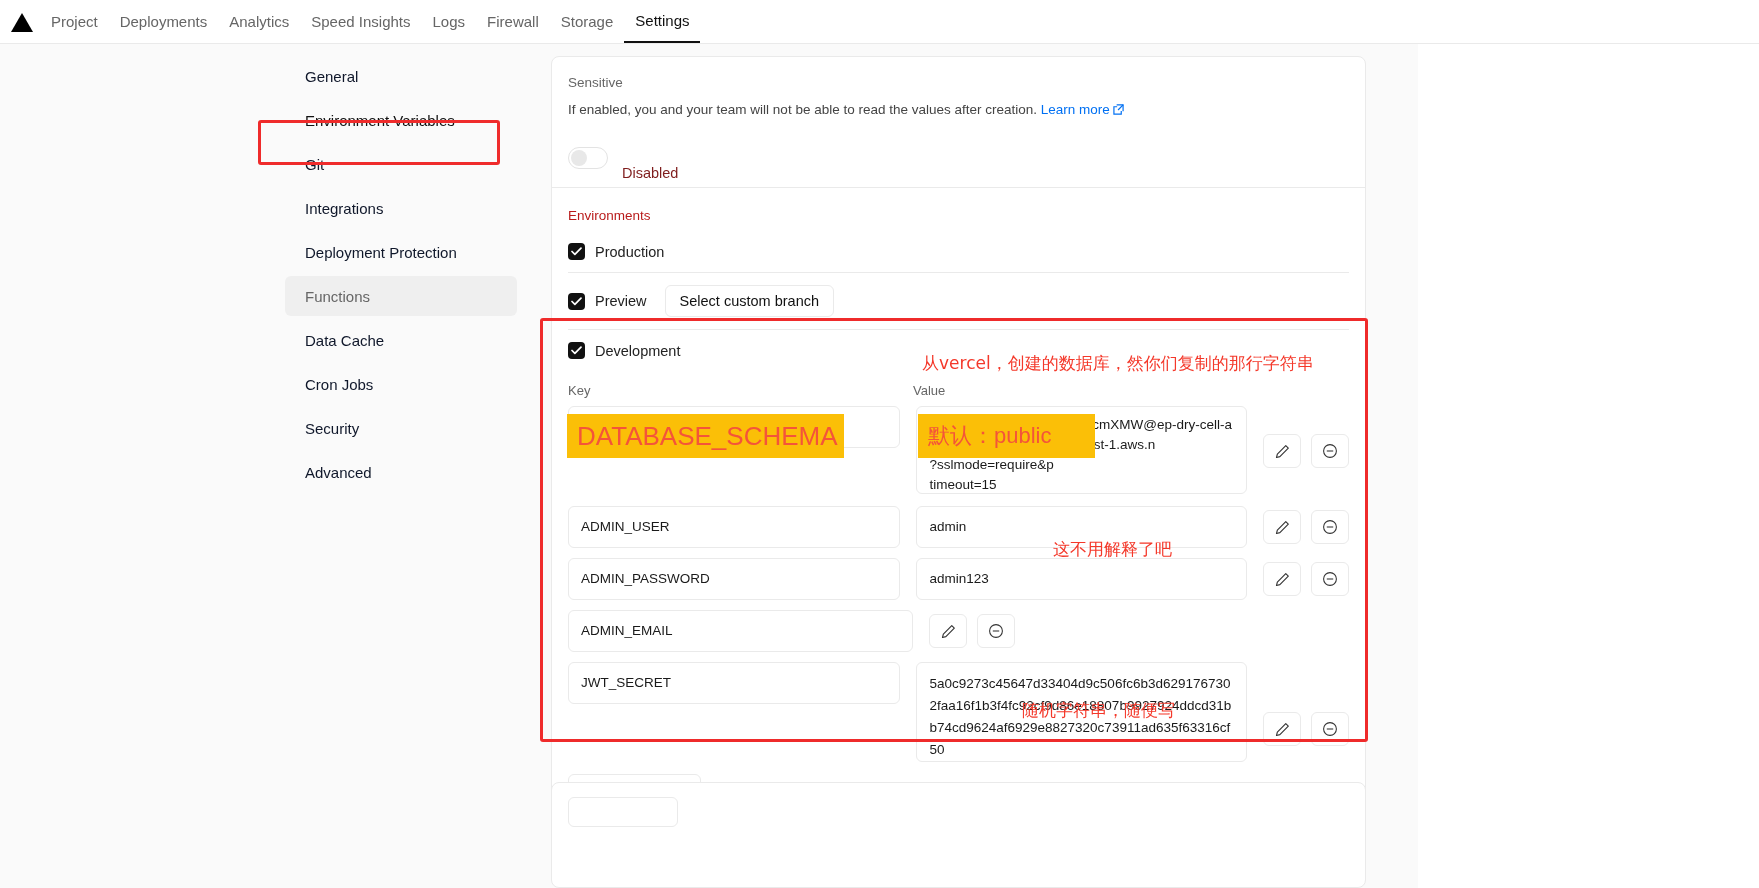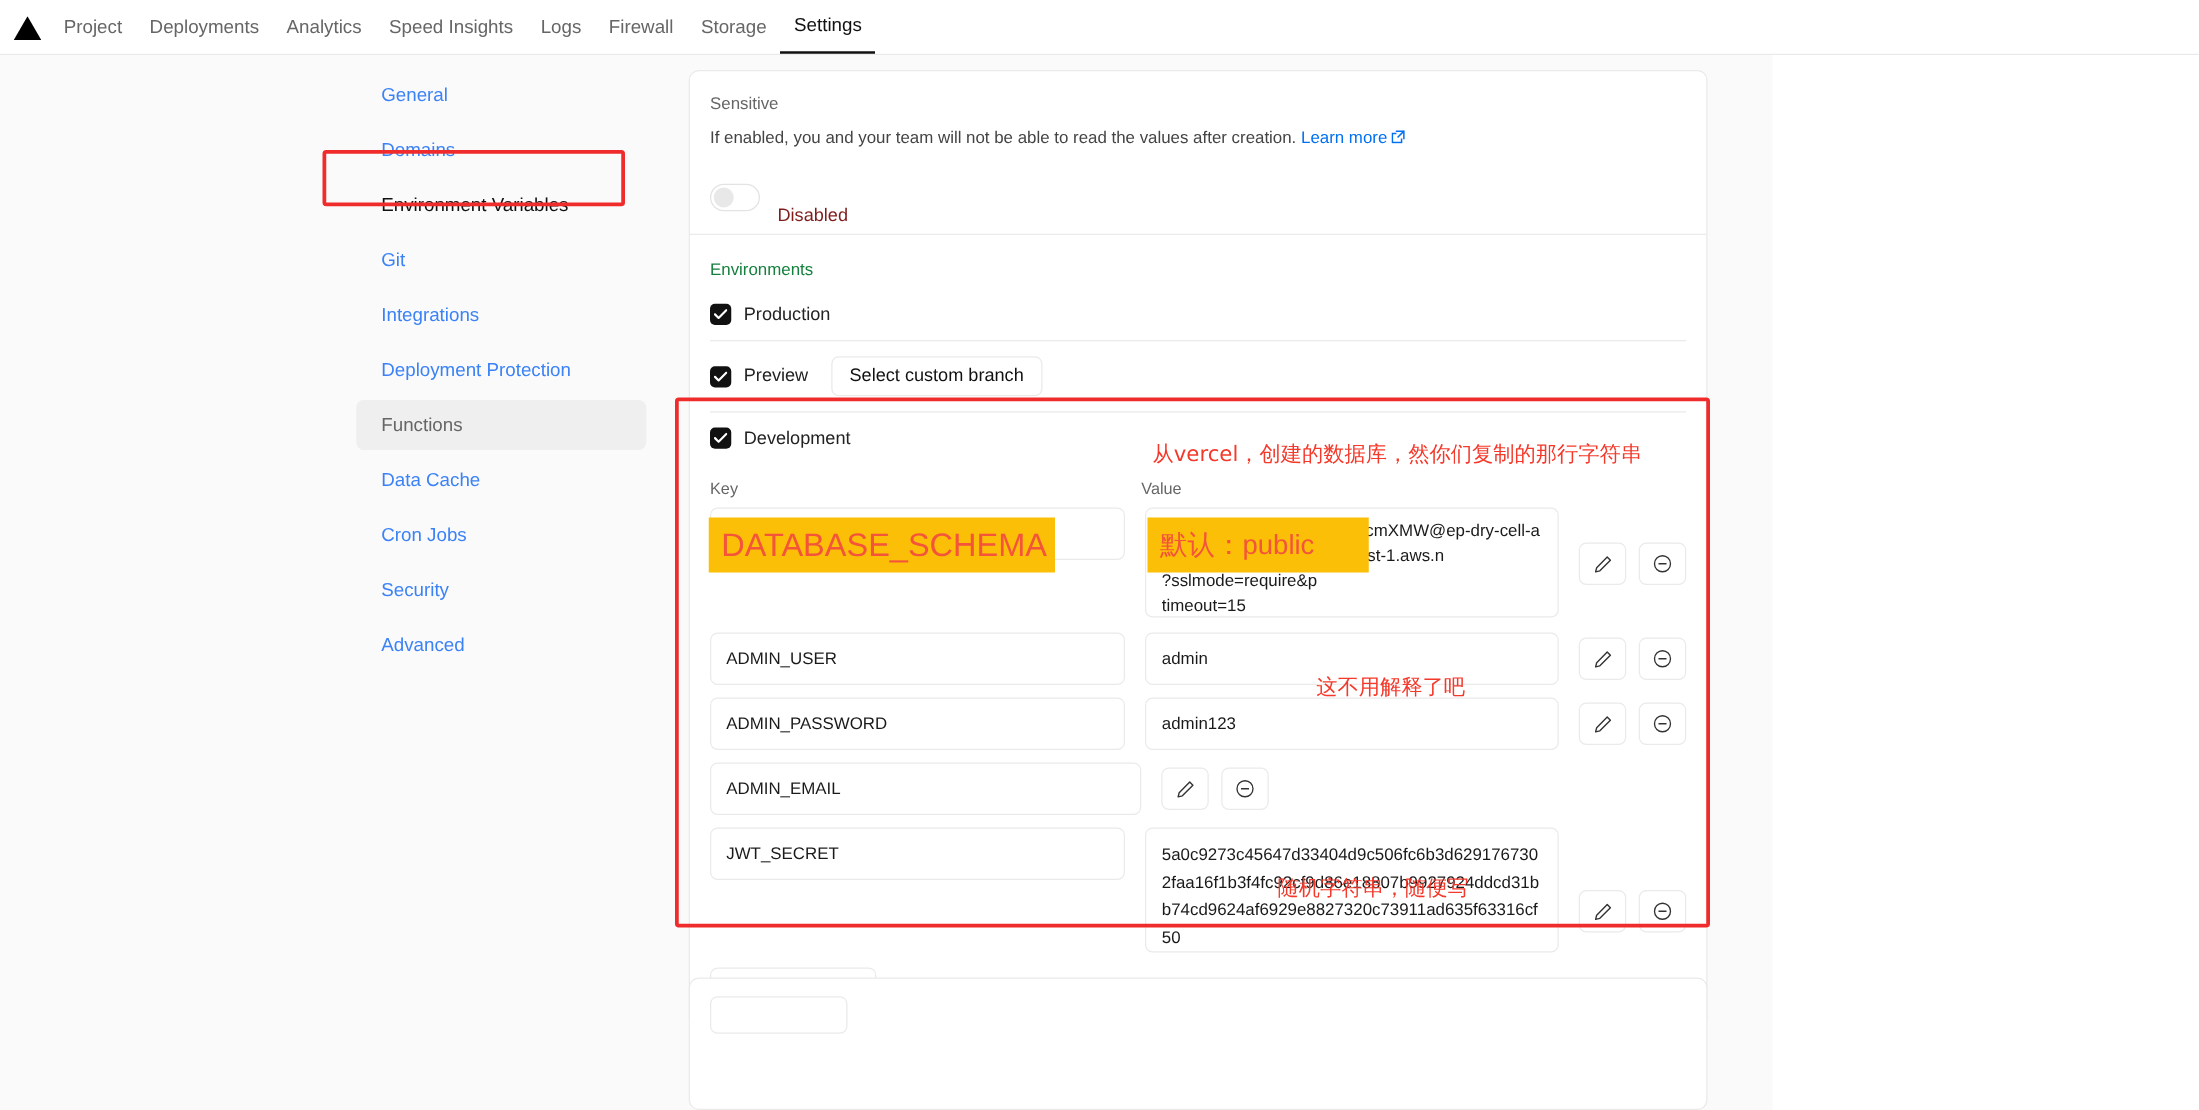--- a/index.html
+++ b/index.html
@@ -28,21 +28,21 @@
     display: flex; align-items: center; cursor: pointer; white-space: nowrap;
   }
   .nav-item.active { color: #111; border-bottom: 2px solid #111; }
 
   
   .sidebar {
     position: absolute; left: 285px; top: 56px; width: 232px;
   }
   .side-item {
     height: 40px; display: flex; align-items: center;
-    padding-left: 20px; font-size: 15px; color: #3b82f6;
+    padding-left: 20px; font-size: 15px; color: #0f172a;
     border-radius: 6px; cursor: pointer; margin-bottom: 4px;
   }
   .side-item.current { color: #111; }
   .side-item.hovered { background: #efefef; color: #666; }
 
   
   .panel {
     position: absolute; left: 551px; top: 56px; width: 815px;
     background: #ffffff; border: 1px solid #eaeaea; border-radius: 8px;
     padding: 0;
@@ -60,21 +60,21 @@
   }
   .toggle .knob {
     position: absolute; left: 2px; top: 2px; width: 16px; height: 16px;
     border-radius: 50%; background: #e8e8e8;
   }
   .toggle-label { font-size: 14.5px; color: #7f1d1d; margin-top: 30px; }
 
   .divider { height: 1px; background: #eaeaea; margin: 0 -16px; }
 
   .env-section { padding: 16px 16px 0 16px; }
-  .env-title { font-size: 13.5px; color: #15803d; margin-bottom: 14px; }
+  .env-title { font-size: 13.5px; color: #b91c1c; margin-bottom: 14px; }
   .env-row { display: flex; align-items: center; gap: 10px; padding: 6px 0 12px 0; }
   .env-row + .env-row { border-top: 1px solid #eaeaea; padding-top: 12px; }
   .cb {
     width: 17px; height: 17px; border-radius: 4px; background: #111;
     display: flex; align-items: center; justify-content: center; flex: 0 0 auto; cursor: pointer;
   }
   .cb svg { display: block; }
   .env-label { font-size: 14.5px; color: #222; }
   .branch-btn {
     margin-left: 8px; height: 32px; padding: 0 14px; border: 1px solid #eaeaea;
@@ -147,21 +147,20 @@
       <div class="nav-item">Speed Insights</div>
       <div class="nav-item">Logs</div>
       <div class="nav-item">Firewall</div>
       <div class="nav-item">Storage</div>
       <div class="nav-item active">Settings</div>
     </div>
   </div>
 
   <div class="sidebar">
     <div class="side-item">General</div>
-    <div class="side-item">Domains</div>
     <div class="side-item current">Environment Variables</div>
     <div class="side-item">Git</div>
     <div class="side-item">Integrations</div>
     <div class="side-item">Deployment Protection</div>
     <div class="side-item hovered">Functions</div>
     <div class="side-item">Data Cache</div>
     <div class="side-item">Cron Jobs</div>
     <div class="side-item">Security</div>
     <div class="side-item">Advanced</div>
   </div>

